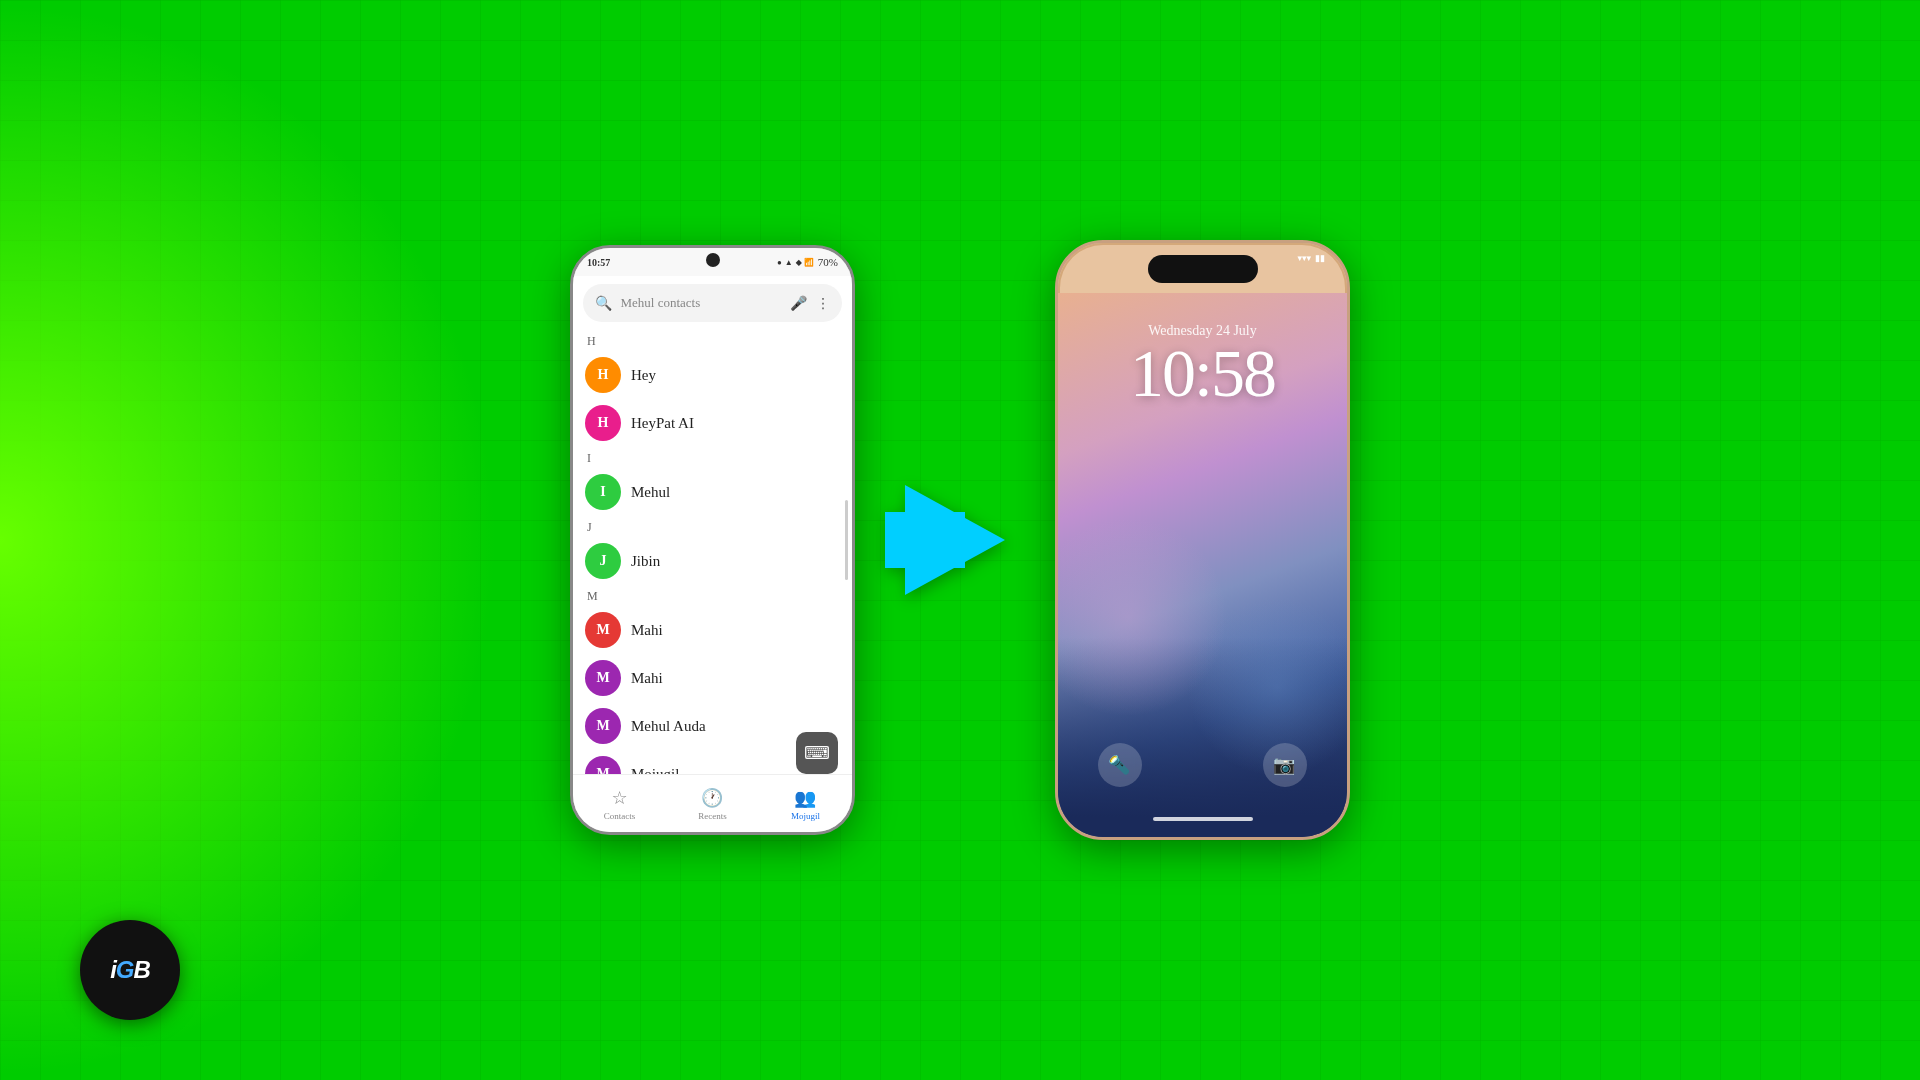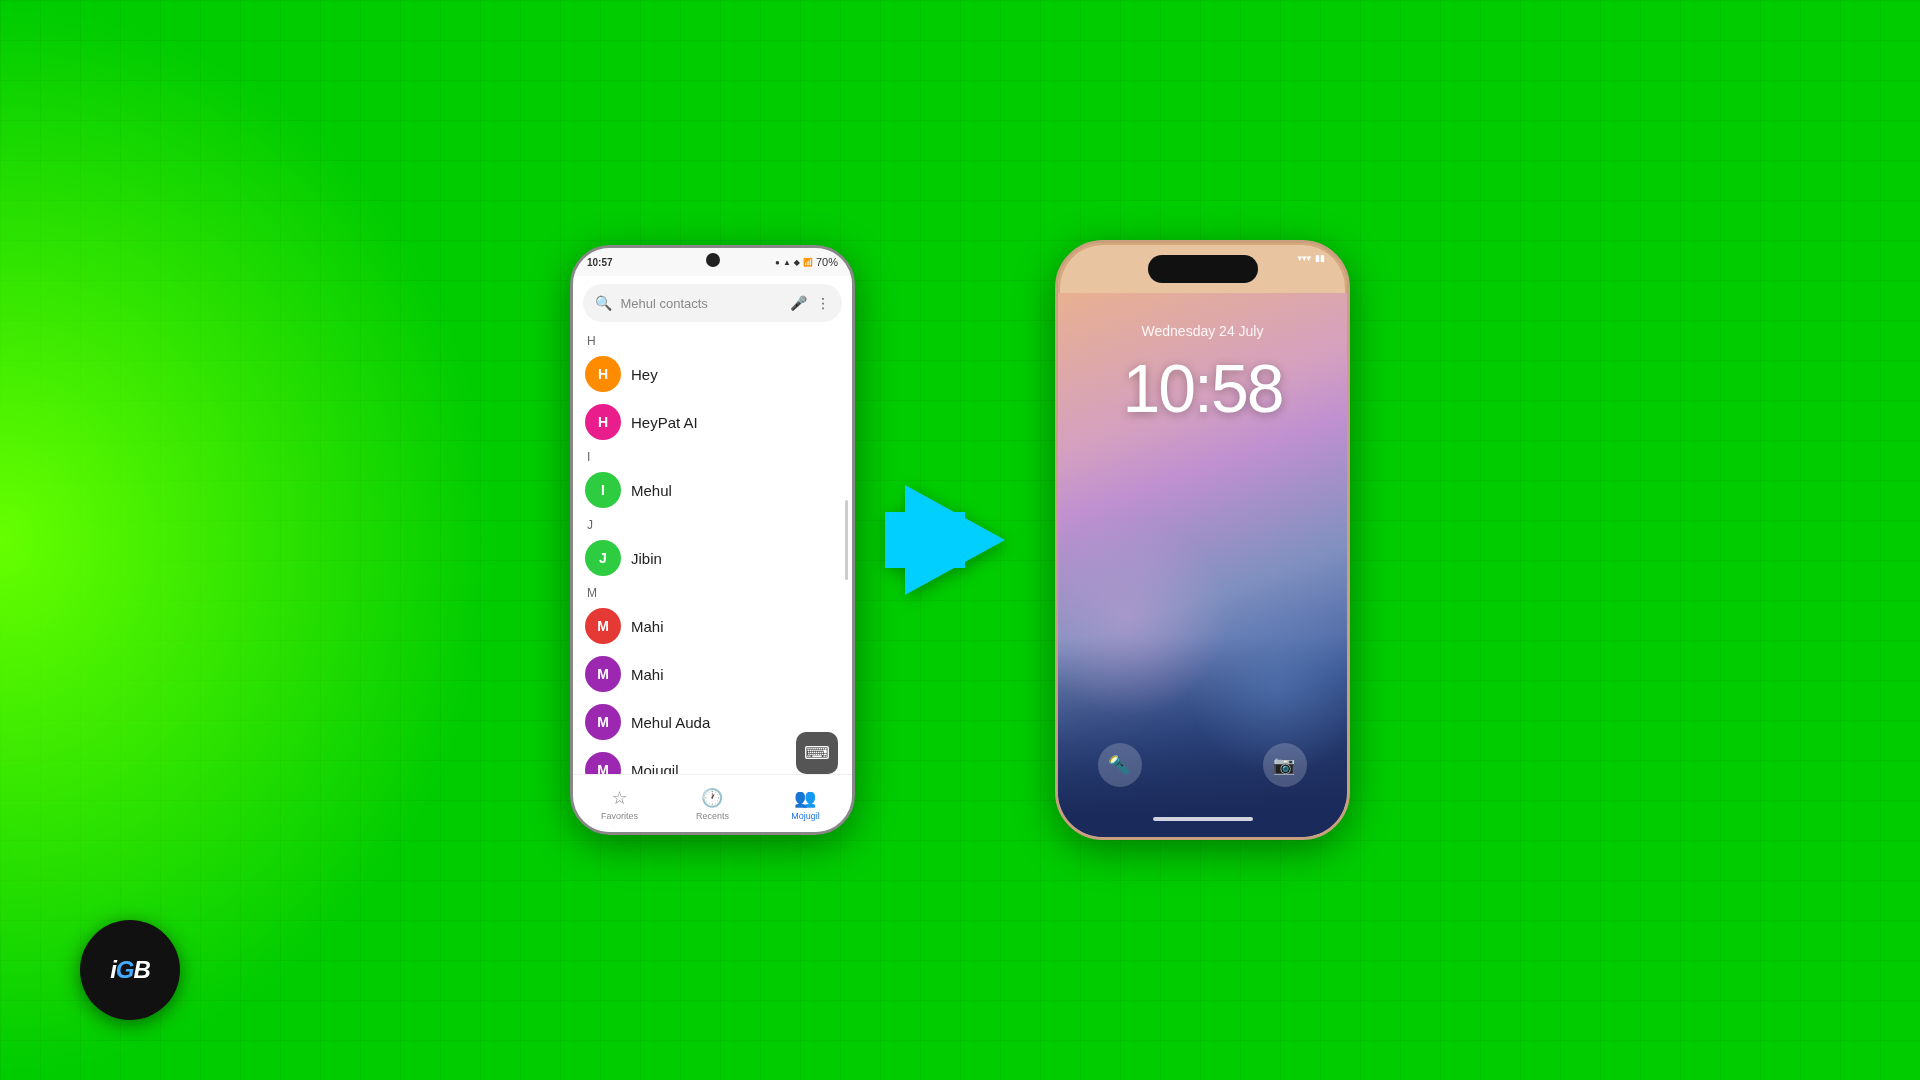--- a/index.html
+++ b/index.html
@@ -38,20 +38,21 @@
       pointer-events: none;
     }
 
     .scene {
       display: flex;
       align-items: center;
       justify-content: center;
       gap: 0px;
       position: relative;
       z-index: 1;
+      font-family: Liberation Serif, serif;
     }
 
     
     .android-phone {
       width: 285px;
       height: 590px;
       background: #f0f0f0;
       border-radius: 40px;
       border: 3px solid #888;
       box-shadow: 0 10px 40px rgba(0,0,0,0.4), inset 0 0 0 2px #ccc;
@@ -311,21 +312,21 @@
       bottom: 0; left: 0; right: 0;
       height: 200px;
       background: linear-gradient(to bottom, transparent, #1a2a5a 90%);
       pointer-events: none;
     }
 
     .lock-date {
       color: rgba(255,255,255,0.9);
       font-size: 14px;
       font-weight: 400;
-      margin-bottom: 15px;
+      margin-bottom: 0;
       text-align: center;
     }
 
     .lock-time {
       color: #fff;
       font-size: 68px;
       font-weight: 200;
       letter-spacing: -2px;
       line-height: 1;
       margin-bottom: 17px;
@@ -470,21 +471,21 @@
 
         <div class="scroll-indicator"></div>
       </div>
 
       <div class="keypad-fab">⌨</div>
     </div>
 
     <div class="android-nav-bar">
       <div class="nav-item">
         <span class="nav-icon">☆</span>
-        <span>Favorites</span>
+        <span>Contacts</span>
       </div>
       <div class="nav-item">
         <span class="nav-icon">🕐</span>
         <span>Recents</span>
       </div>
       <div class="nav-item active">
         <span class="nav-icon">👥</span>
         <span>Mojugil</span>
       </div>
     </div>

